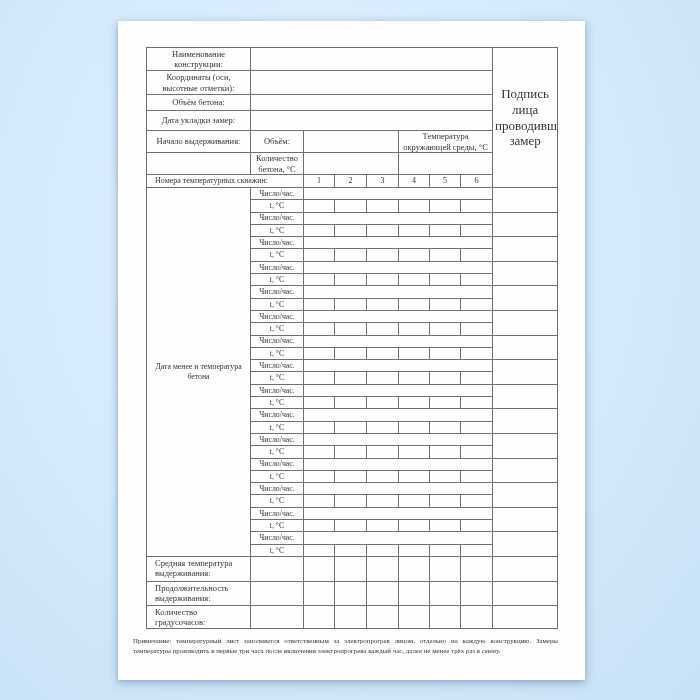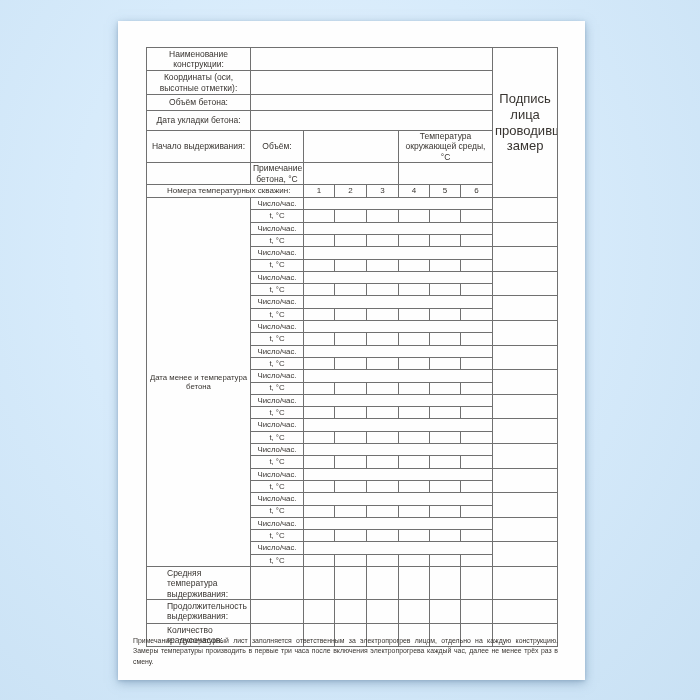--- a/index.html
+++ b/index.html
@@ -7,41 +7,41 @@
     --page-white:#fefefe;
     --grid:#707070;
     --outer:#4e4e4e;
     --ink:#383430;
   }
   html,body{margin:0;padding:0;}
   body{width:700px;height:700px;overflow:hidden;}
   .screen{
     position:relative;width:700px;height:700px;
     background:radial-gradient(ellipse at 45% 35%, #e6f2fc 0%, #d7ebfb 45%, #c9e1f4 100%);
-    font-family:Liberation Sans, sans-serif;
+    font-family:Liberation Serif, serif;
     color:var(--ink);
   }
   .page{
     position:absolute;left:118px;top:21px;width:467px;height:659px;
     background:var(--page-white);
     box-shadow:0 3px 10px rgba(105,138,170,0.55),0 1px 3px rgba(105,138,170,0.35);
   }
   table.form{
     position:absolute;left:28px;top:26px;width:411px;
     border-collapse:collapse;table-layout:fixed;
     border:1.5px solid var(--outer);
     font-size:8.5px;line-height:1.22;color:var(--ink);
   }
   td{
     border:1px solid var(--grid);
     padding:0 2px;vertical-align:middle;text-align:center;
     overflow:hidden;
   }
   td.lbl{text-align:center;}
-  td.lbl-left{text-align:left;padding-left:20px;}
+  td.lbl-left{text-align:left;padding-left:8px;}
   td.sub-label{font-size:7.8px;}
   tr.hdr-r1{height:23px;} tr.hdr-r2{height:24px;margin-left:15px;} tr.hdr-r3{height:16px;margin-top:48px;} tr.hdr-r4{height:20px;}
   tr.hdr-r5{height:22px;} tr.hdr-r6{height:22px;} tr.hdr-r7{height:13px;}
   tr.hdr-r7 td{font-size:8px;}
   tr.data-row{height:12.3px;}
   tr.data-row td{font-size:7.8px;padding:0 1px;}
   tr.sum-r1{height:25px;} tr.sum-r2{height:24px;} tr.sum-r3{height:23px;}
   tr.sum-r1 td.lbl-left, tr.sum-r2 td.lbl-left, tr.sum-r3 td.lbl-left{vertical-align:top;padding-top:1px;}
   td.side-label{vertical-align:middle;font-size:8.5px;}
   td.sig-head{font-size:13px;}
@@ -76,32 +76,32 @@
         </tr>
         <tr class="hdr-r2">
           <td class="lbl">Координаты (оси, высотные отметки):</td>
           <td colspan="7"></td>
         </tr>
         <tr class="hdr-r3">
           <td class="lbl">Объём бетона:</td>
           <td colspan="7"></td>
         </tr>
         <tr class="hdr-r4">
-          <td class="lbl">Дата укладки бетона:</td>
+          <td class="lbl">Дата укладки замер:</td>
           <td colspan="7"></td>
         </tr>
         <tr class="hdr-r5">
           <td class="lbl">Начало выдерживания:</td>
           <td>Объём:</td>
           <td colspan="3"></td>
           <td colspan="3">Температура окружающей среды, °С</td>
         </tr>
         <tr class="hdr-r6">
           <td></td>
-          <td>Примечание бетона, °С</td>
+          <td>Количество бетона, °С</td>
           <td colspan="3"></td>
           <td colspan="3"></td>
         </tr>
         <tr class="hdr-r7">
           <td colspan="2" class="lbl-left">Номера температурных скважин:</td>
           <td>1</td>
           <td>2</td>
           <td>3</td>
           <td>4</td>
           <td>5</td>

